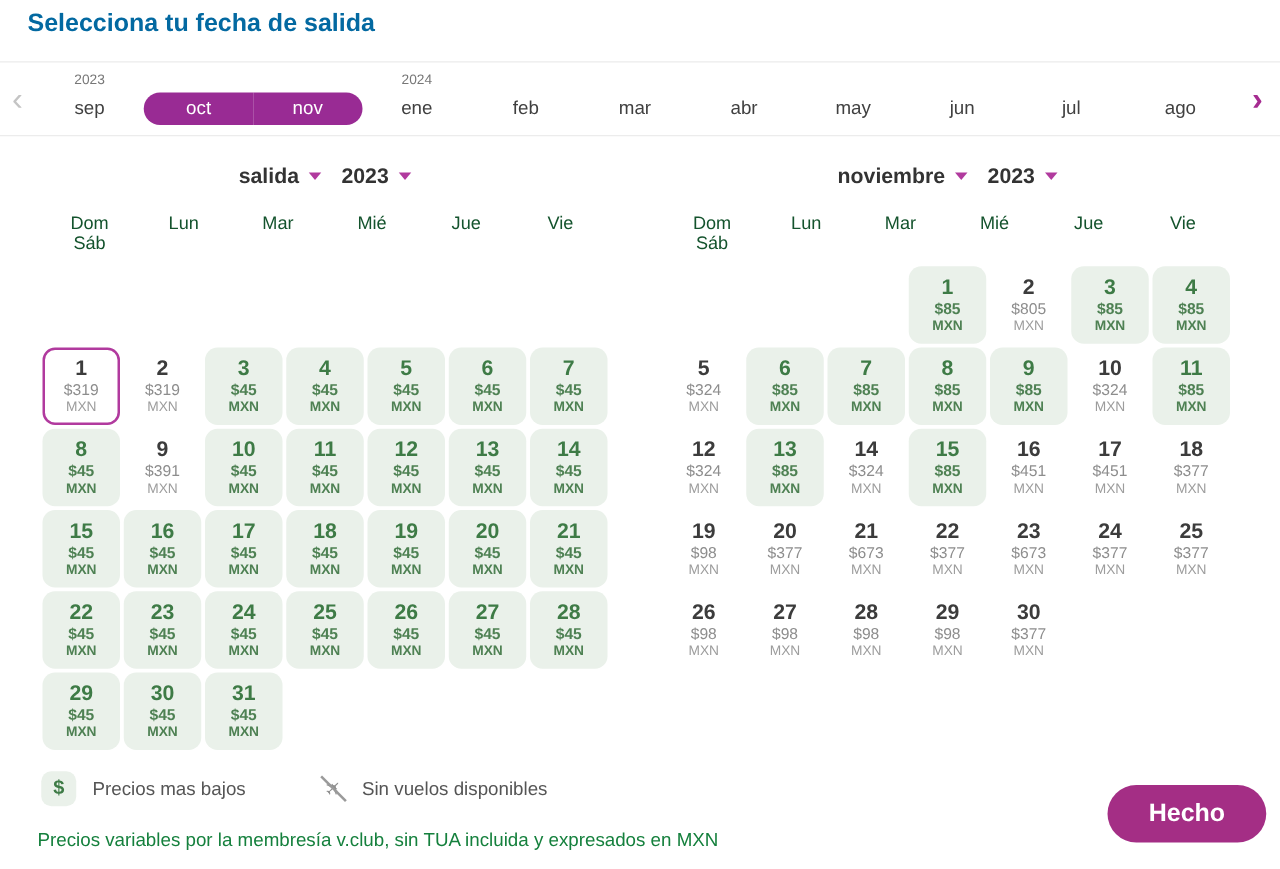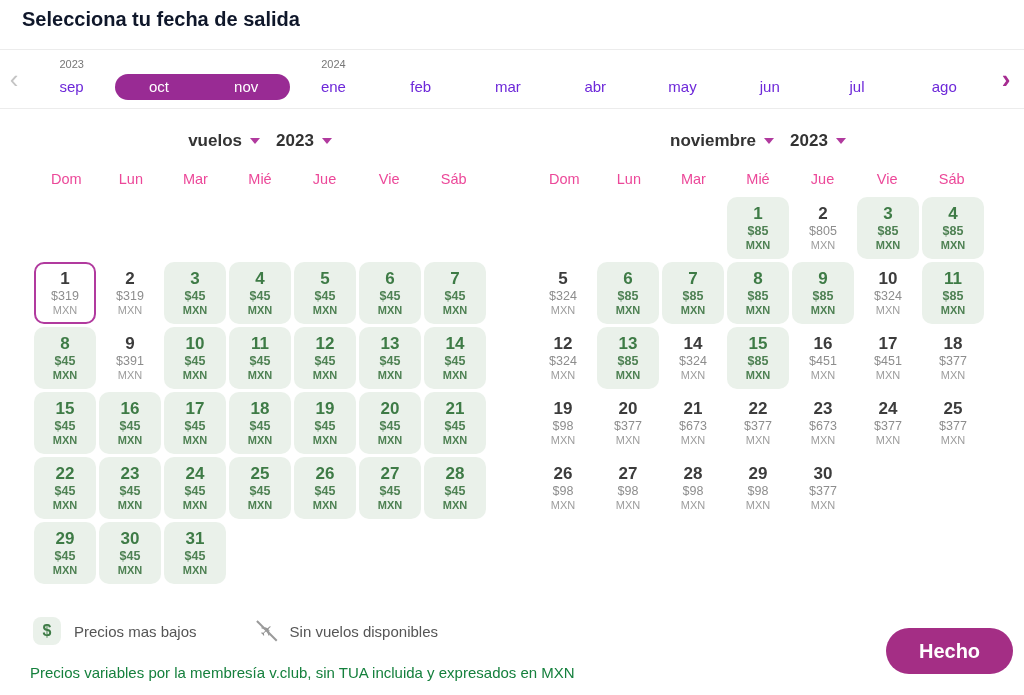--- a/index.html
+++ b/index.html
@@ -3,48 +3,48 @@
 <meta charset="utf-8">
 <style>
   * { box-sizing: border-box; margin: 0; padding: 0; }
   html, body { width: 1024px; height: 695px; }
   body {
     font-family: "Liberation Sans", sans-serif;
     background: #ffffff;
     position: relative;
     overflow: hidden;
   }
-  .title { position: absolute; left: 22px; top: 8px; font-size: 20px; font-weight: bold; color: #0f172a; text-align: right; }
+  .title { position: absolute; left: 22px; top: 8px; font-size: 20px; font-weight: bold; color: #0369a1; text-align: right; }
 
   
   .strip { position: absolute; top: 49px; left: 0; width: 1024px; height: 60px;
            border-top: 1px solid #ececec; border-bottom: 1px solid #ececec; display: flex; }
   .strip-chevron { width: 28px; display: flex; align-items: center; justify-content: center;
                    font-size: 26px; color: #c4c4c4; cursor: pointer; user-select: none; }
   .strip-chevron.next { width: 36px; color: #a62c91; font-weight: bold; }
   .strip-items { flex: 1; display: flex; }
   .month-item { flex: 1; display: flex; flex-direction: column; justify-content: flex-end;
                 padding-bottom: 8px; text-align: center; cursor: pointer; }
   .month-year { font-size: 11px; color: #777; height: 17px; line-height: 15px; }
-  .month-label { font-size: 15px; color: #6d28d9; height: 26px; line-height: 26px; }
+  .month-label { font-size: 15px; color: #404040; height: 26px; line-height: 26px; }
   .in-pill .month-label { background: #992b94; color: #fff; font-weight: normal; }
   .pill-start .month-label { border-radius: 14px 0 0 14px; }
   .pill-end .month-label { border-radius: 0 14px 14px 0; }
 
   
   .calendar { position: absolute; top: 125px; width: 452px; }
   .calendar.first { left: 34px; }
   .calendar.second { left: 532px; }
   .cal-header { height: 32px; display: flex; justify-content: center; align-items: center;
                 font-size: 17px; font-weight: bold; color: #333; margin-bottom: 14px; cursor: pointer; }
   .caret { width: 0; height: 0; border-left: 5px solid transparent; border-right: 5px solid transparent;
            border-top: 6px solid #b13a9e; margin-left: 8px; }
   .caret.gap { margin-right: 16px; }
-  .weekday-row { display: grid; grid-template-columns: repeat(7, 1fr); text-align: center;
-                 color: #ec4899; font-size: 14.5px; margin-bottom: 10px; }
+  .weekday-row { display: grid; grid-template-columns: repeat(6, 1fr); text-align: center;
+                 color: #14532d; font-size: 14.5px; margin-bottom: 10px; }
   .grid { display: grid; grid-template-columns: repeat(7, 1fr); gap: 3px; }
   .cell { height: 62px; border-radius: 10px; display: flex; flex-direction: column;
           align-items: center; justify-content: center; cursor: pointer; }
   .cell.empty { cursor: default; }
   .cell.low { background: #eaf1ea; }
   .day  { font-size: 17px; font-weight: bold; color: #3c3c3c; line-height: 20px; }
   .price{ font-size: 12.5px; color: #8d8d8d; line-height: 15px; }
   .cur  { font-size: 11px; color: #9d9d9d; line-height: 13px; }
   .cell.low .day { color: #3e7b46; }
   .cell.low .price, .cell.low .cur { color: #4e8153; font-weight: bold; }
@@ -119,21 +119,21 @@
       <div class="month-item">
         <div class="month-year">&nbsp;</div>
         <div class="month-label">ago</div>
       </div>
     </div>
   <div class="strip-chevron next">›</div>
 </div>
 
 <div class="calendar first">
   <div class="cal-header">
-    <span>vuelos</span>
+    <span>salida</span>
     <span class="caret gap"></span>
     <span>2023</span>
     <span class="caret"></span>
   </div>
   <div class="weekday-row">
       <div>Dom</div>
       <div>Lun</div>
       <div>Mar</div>
       <div>Mié</div>
       <div>Jue</div>

